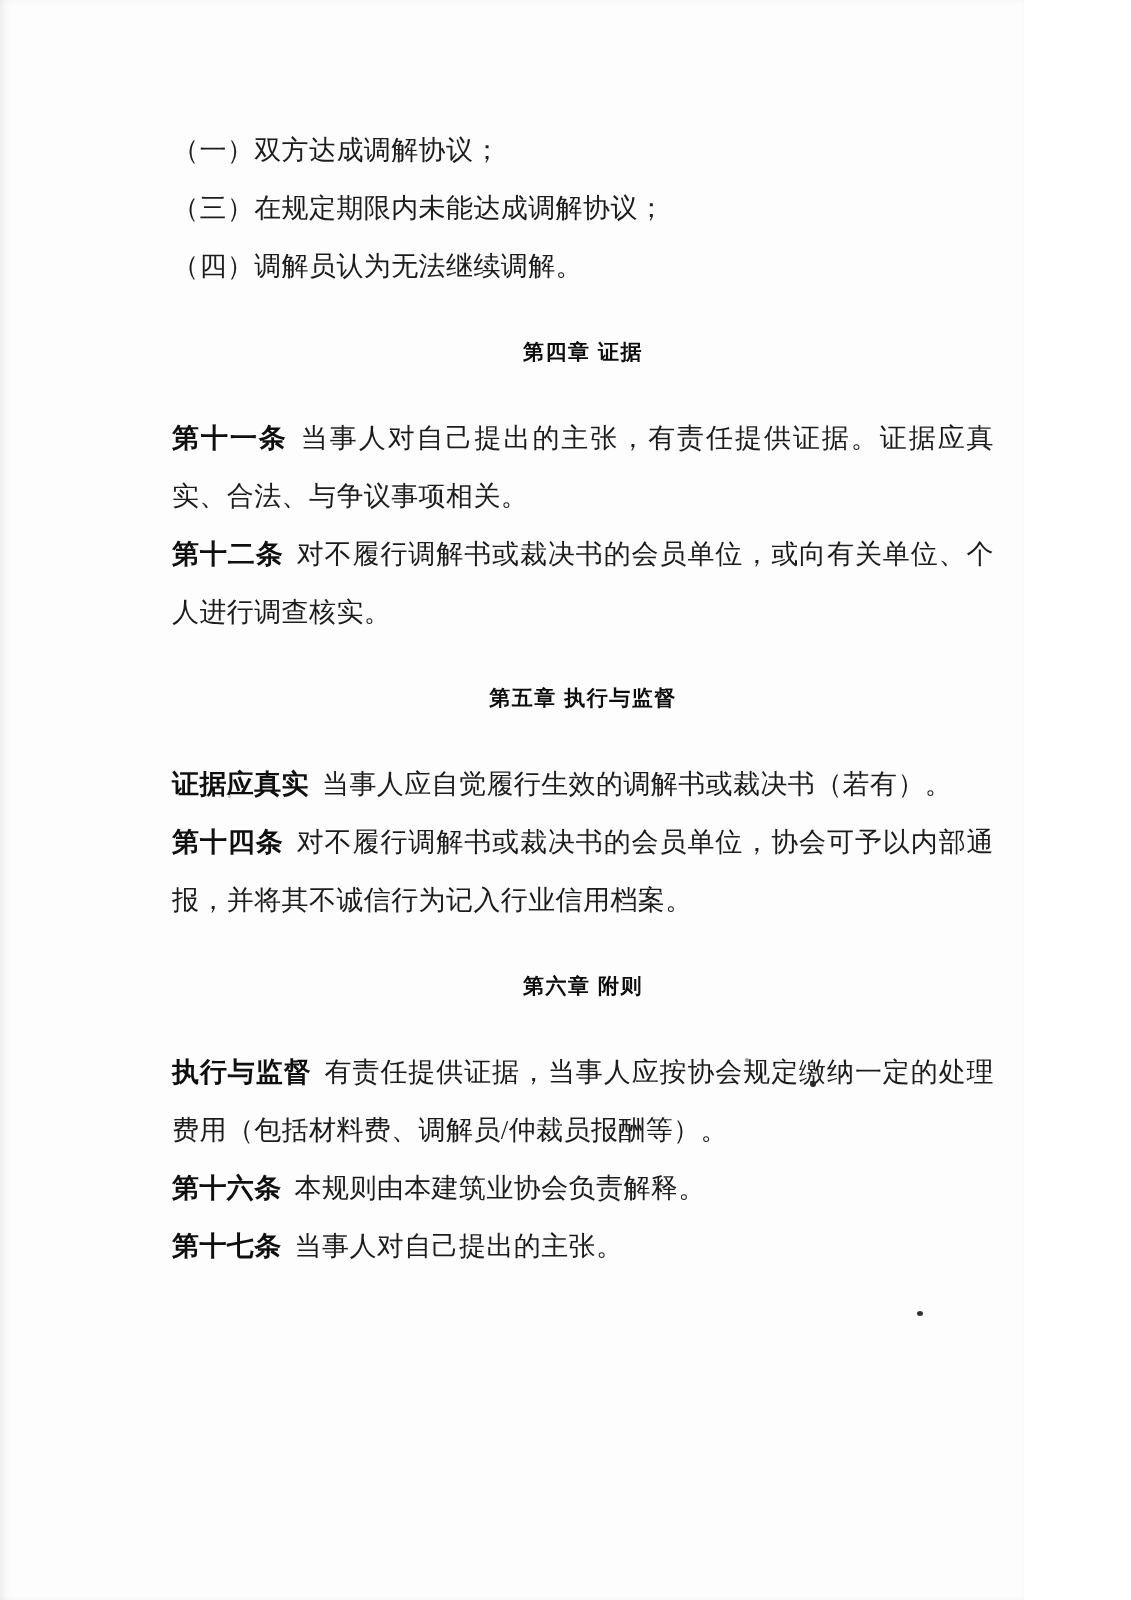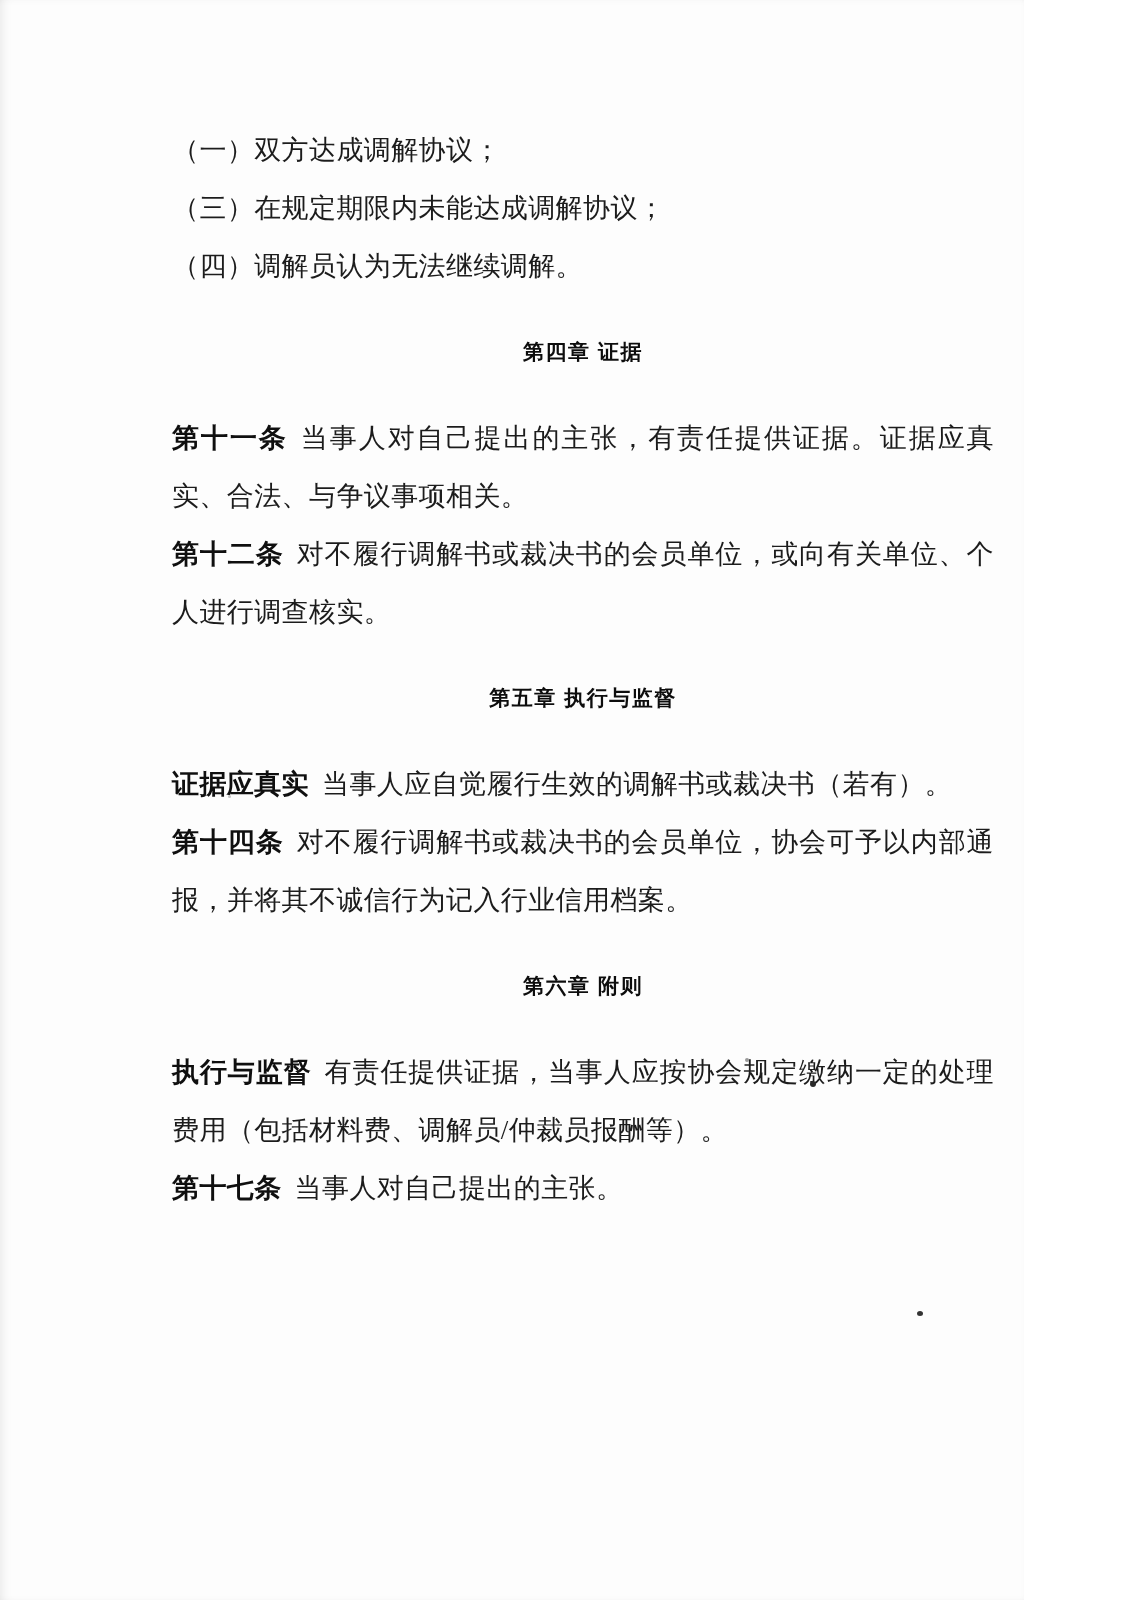--- a/index.html
+++ b/index.html
@@ -92,20 +92,23 @@
     <p class="article">
       <span class="article-num">第十四条</span><span>对不履行调解书或裁决书的会员单位，协会可予以内部通报，并将其不诚信行为记入行业信用档案。</span>
     </p>
 
     <h2 class="chapter-heading">第六章 附则</h2>
 
     <p class="article">
       <span class="article-num">执行与监督</span><span>有责任提供证据，当事人应按协会规定缴纳一定的处理费用（包括材料费、调解员/仲裁员报酬等）。</span>
     </p>
     <p class="article">
+      <span class="article-num">第十六条</span><span>本规则由本建筑业协会负责解释。</span>
+    </p>
+    <p class="article">
       <span class="article-num">第十七条</span><span>当事人对自己提出的主张。</span>
     </p>
 
   </div>
 
   <span class="speck s1"></span>
   <span class="speck s2"></span>
   <span class="speck s3"></span>
   <span class="speck s4"></span>
   <span class="speck s5"></span>

